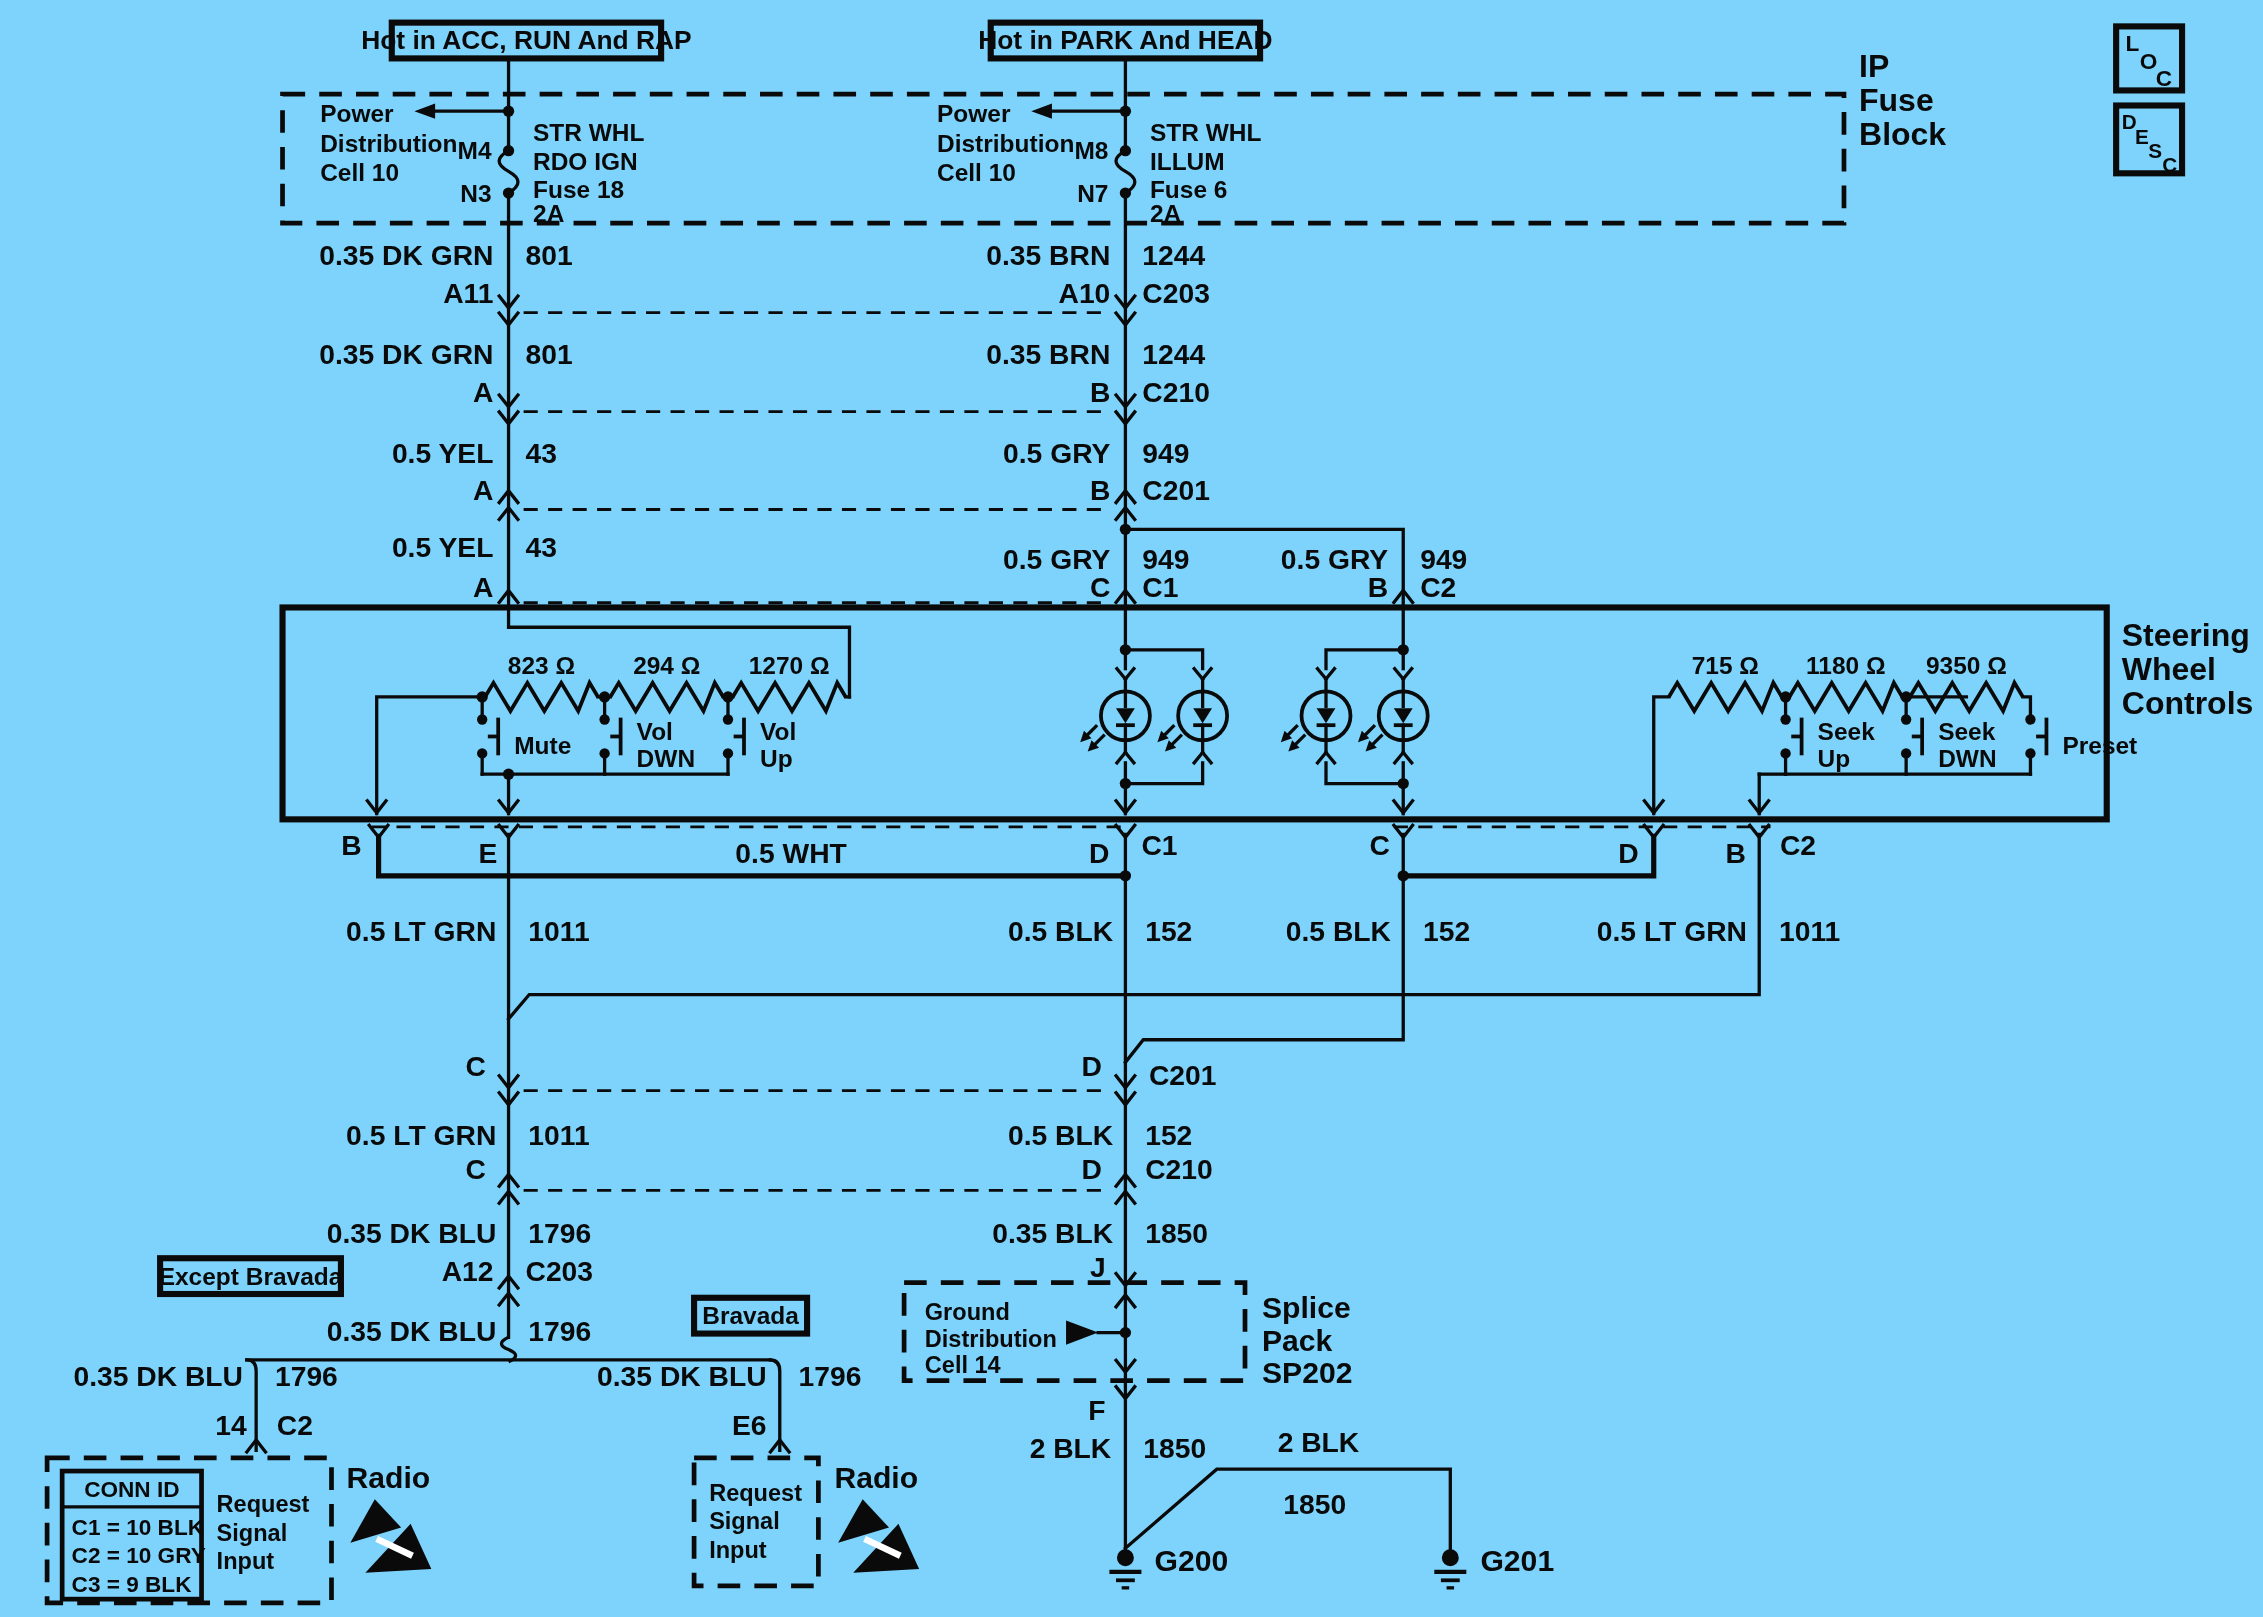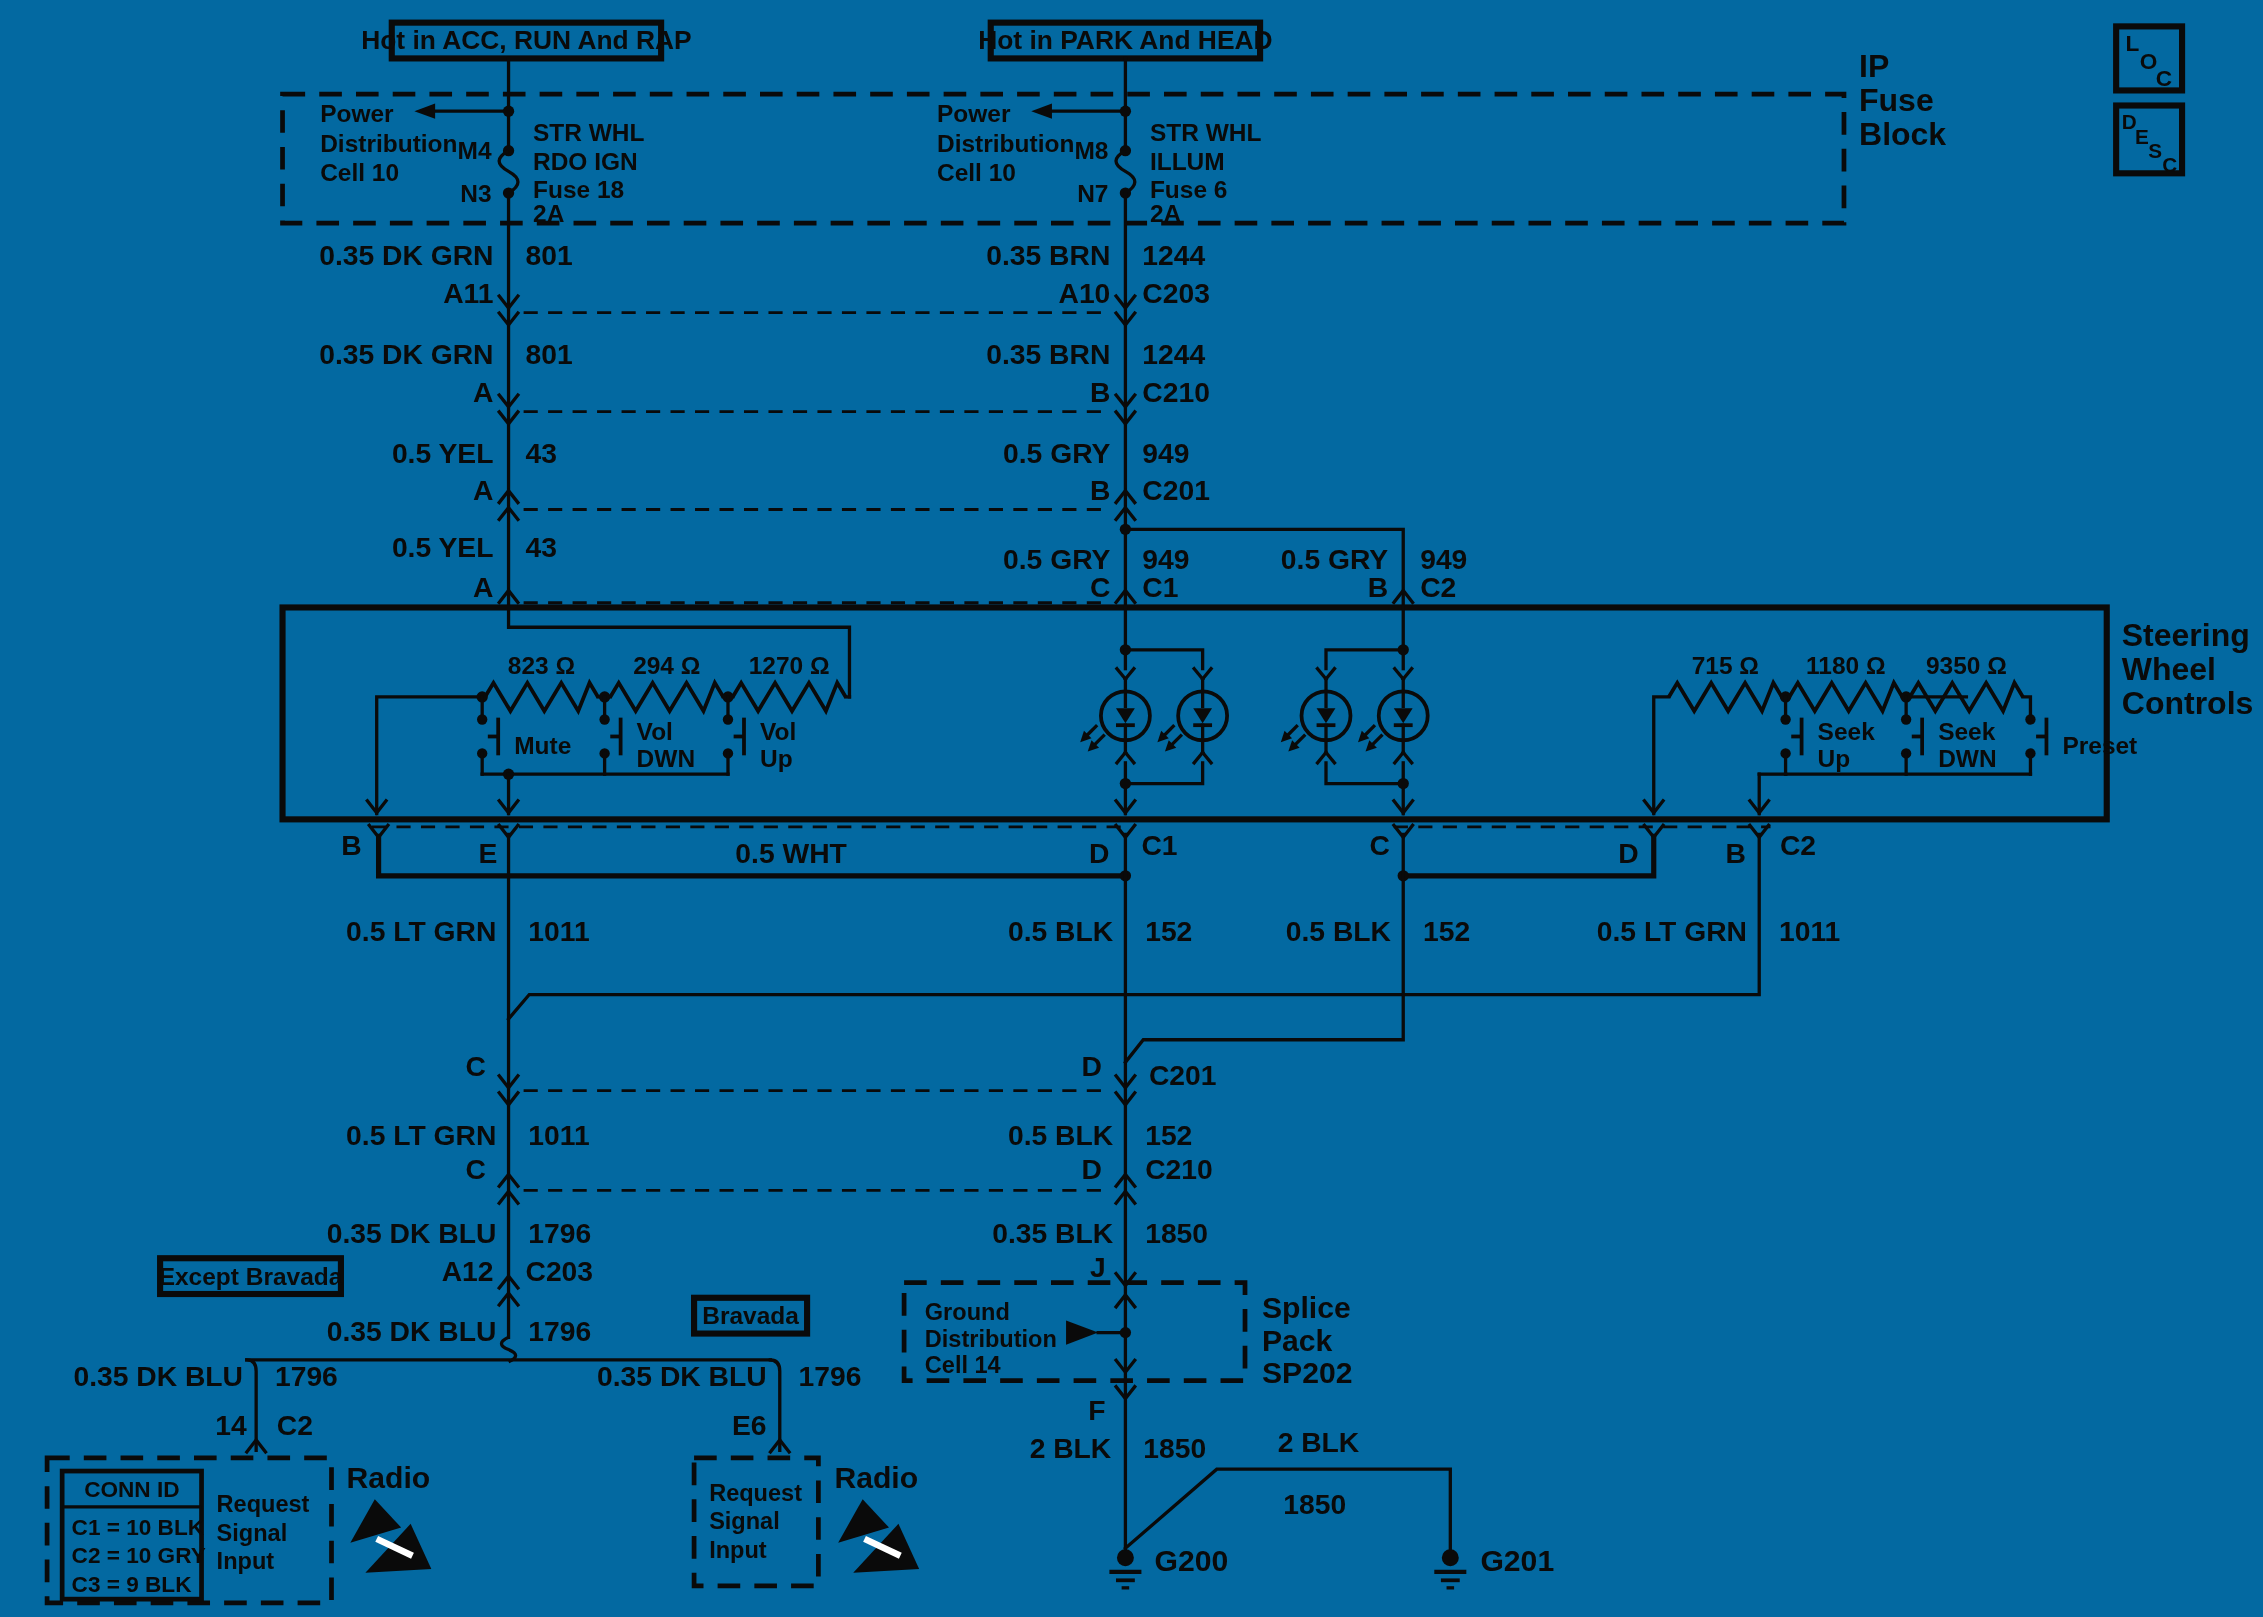--- a/index.html
+++ b/index.html
@@ -1,16 +1,16 @@
 <!DOCTYPE html>
 <html style="font-size:15px"><head>
 <meta charset="utf-8">
 <style>
   html,body{margin:0;padding:0;background:#e8e8e8;}
-  #page{width:2264px;height:1618px;background:#0369a1;position:relative;margin:0 auto;}
+  #page{width:2264px;height:1618px;background:#7dd3fc;position:relative;margin:0 auto;}
   svg{display:block;}
   text{font-family:"Liberation Sans","DejaVu Sans",sans-serif;font-weight:bold;fill:#0a0a0a;}
   .t22{font-size:22px}.t24{font-size:24px}.t25{font-size:25px}.t26{font-size:26px}
   .t28{font-size:28px}.t30{font-size:30px}.t32{font-size:32px}.t34{font-size:34px}
   .ae{text-anchor:end}.am{text-anchor:middle}
   .w{stroke:#0a0a0a;stroke-width:3.5;fill:none;stroke-linecap:square}
   .wthick{stroke:#0a0a0a;stroke-width:5.5;fill:none;stroke-linecap:square}
   .dashrow{stroke:#0a0a0a;stroke-width:3;fill:none;stroke-dasharray:15 11}
   .dashbox{stroke:#0a0a0a;stroke-width:5;fill:none;stroke-dasharray:24 15}
   .solidbox{stroke:#0a0a0a;stroke-width:5;fill:none}

